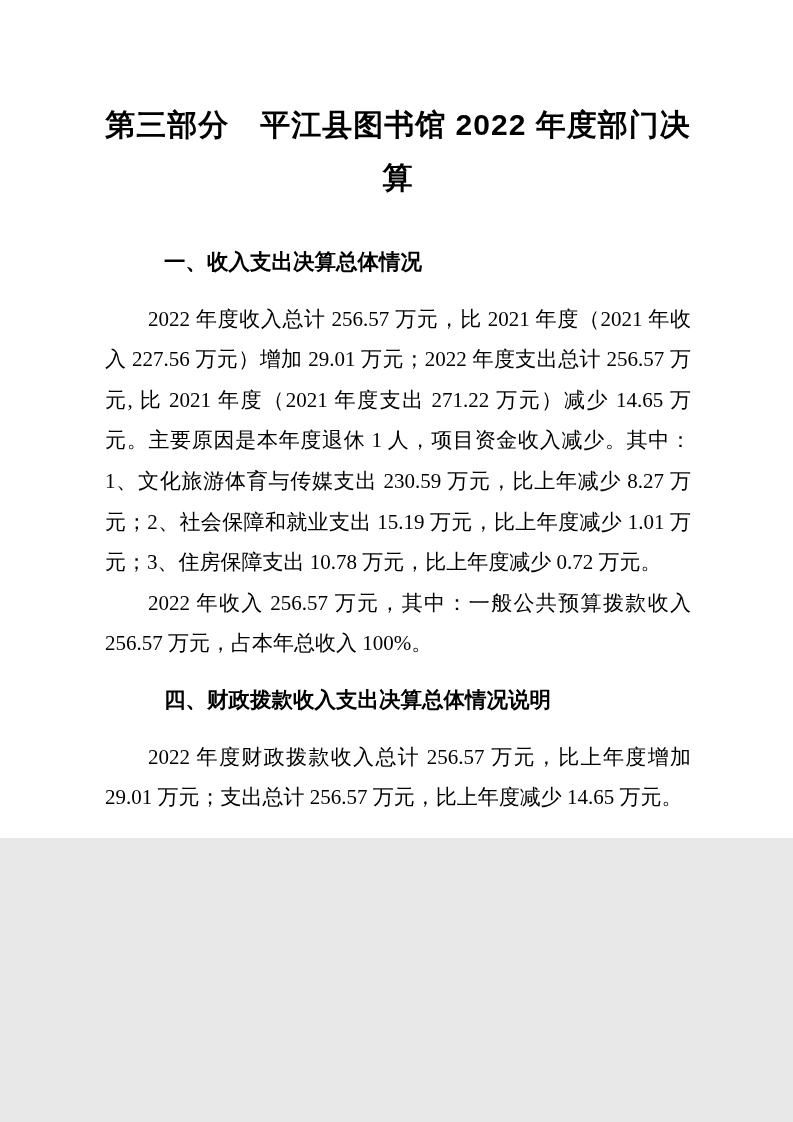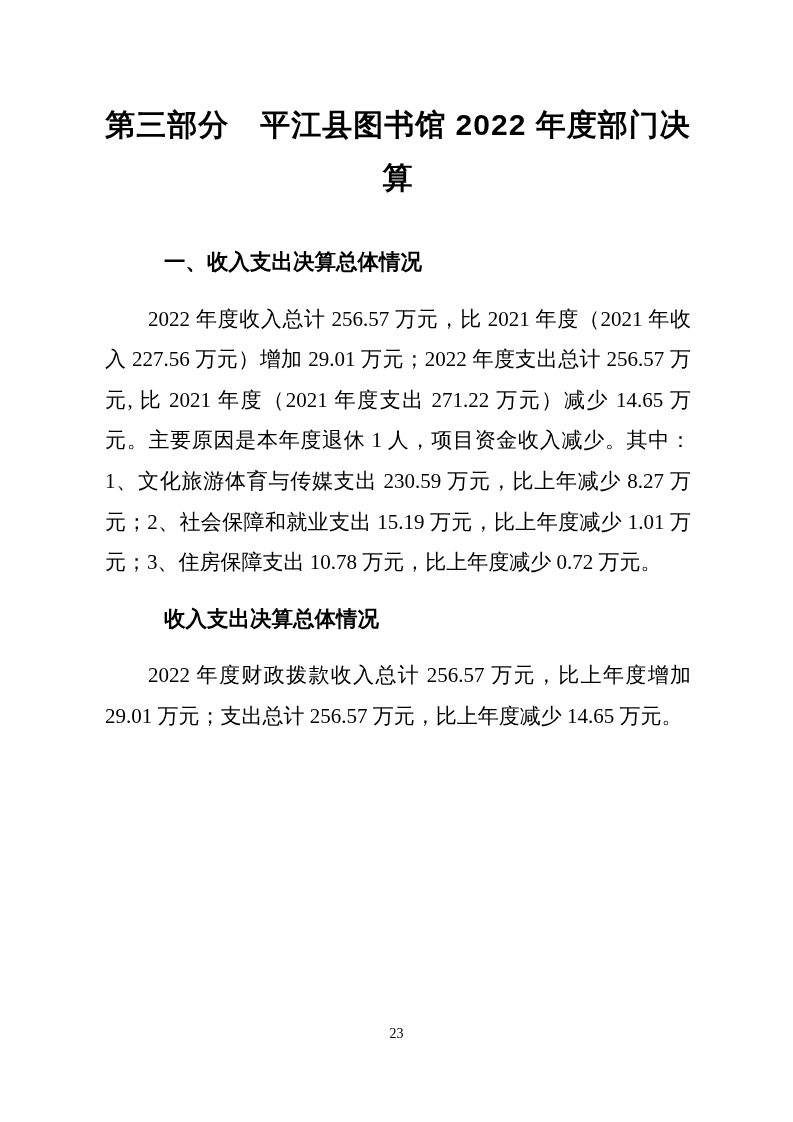--- a/index.html
+++ b/index.html
@@ -3,21 +3,21 @@
 <meta charset="utf-8">
 <style>
   html, body {
     margin: 0;
     padding: 0;
     background: #e8e8e8;
   }
   .page {
     position: relative;
     width: 793px;
-    height: 1122px;
+    height: 838px;
     margin: 0 auto;
     background: #ffffff;
     color: #000000;
     overflow: hidden;
   }
   .content {
     position: absolute;
     left: 105px;
     top: 98px;
     width: 586px;
@@ -63,21 +63,22 @@
 <body>
 
 <div class="page">
   <div class="content">
 
     <h1 class="doc-title"><span>第三部分　平江县图书馆 2022 年度部门决算</span><br></h1>
 
     <h2 class="heading">一、收入支出决算总体情况</h2>
     <p class="para">2022 年度收入总计 256.57 万元，比 2021 年度（2021 年收入 227.56 万元）增加 29.01 万元；2022 年度支出总计 256.57 万元, 比 2021 年度（2021 年度支出 271.22 万元）减少 14.65 万元。主要原因是本年度退休 1 人，项目资金收入减少。其中：1、文化旅游体育与传媒支出 230.59 万元，比上年减少 8.27 万元；2、社会保障和就业支出 15.19 万元，比上年度减少 1.01 万元；3、住房保障支出 10.78 万元，比上年度减少 0.72 万元。</p>
 
+    <p class="para">2022 年收入 256.57 万元，其中：一般公共预算拨款收入 256.57 万元，占本年总收入 100%。</p>
 
 
-    <h3 class="heading">收入支出决算总体情况</h3>
+    <h2 class="heading">四、财政拨款收入支出决算总体情况说明</h2>
     <p class="para">2022 年度财政拨款收入总计 256.57 万元，比上年度增加 29.01 万元；支出总计 256.57 万元，比上年度减少 14.65 万元。</p>
 
   </div>
 
   <div class="page-number">23</div>
 </div>
 
 </body></html>

